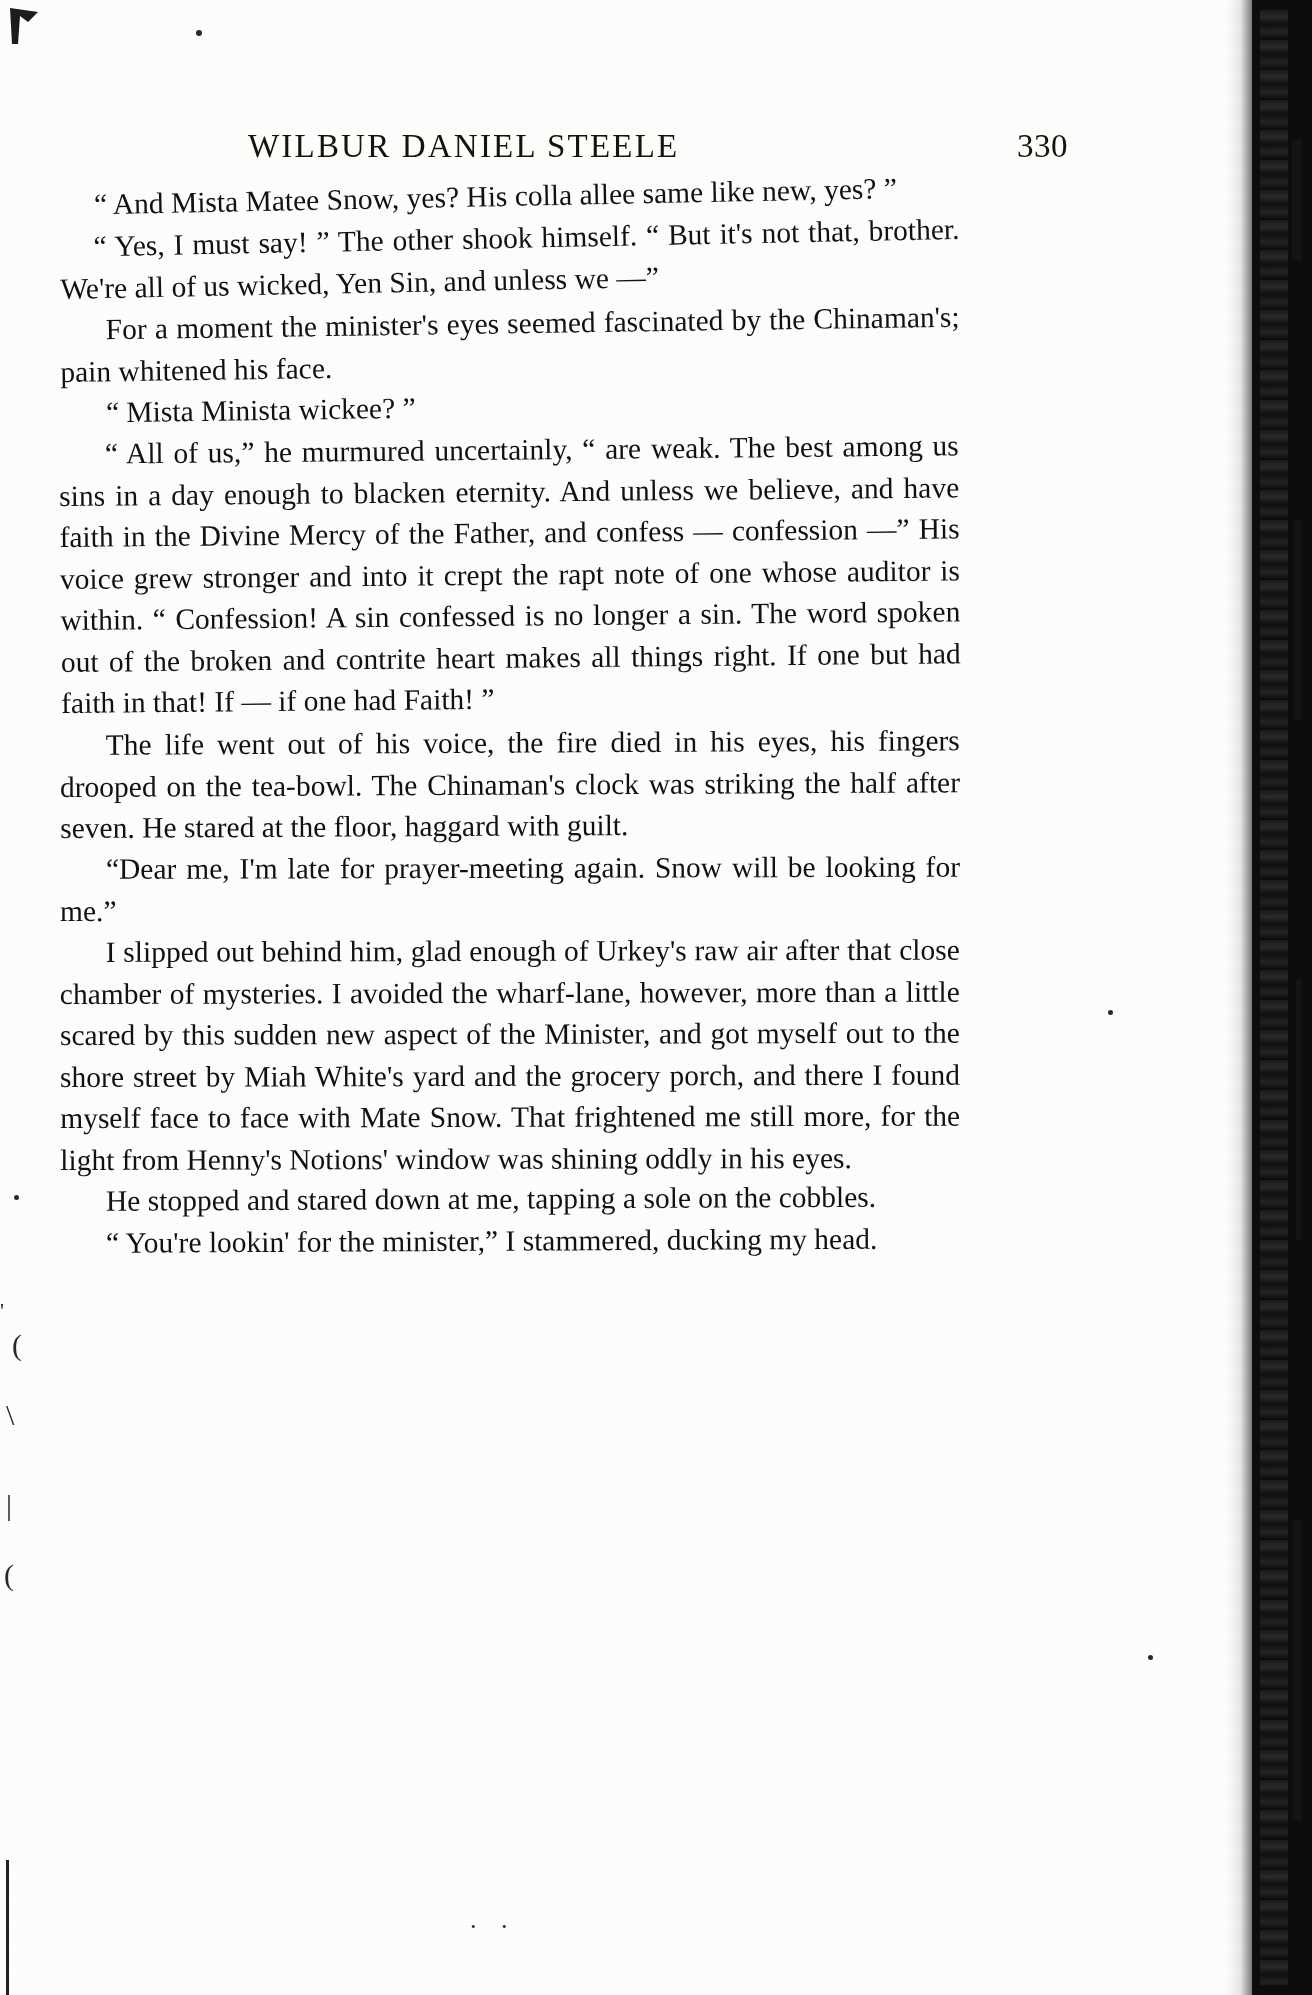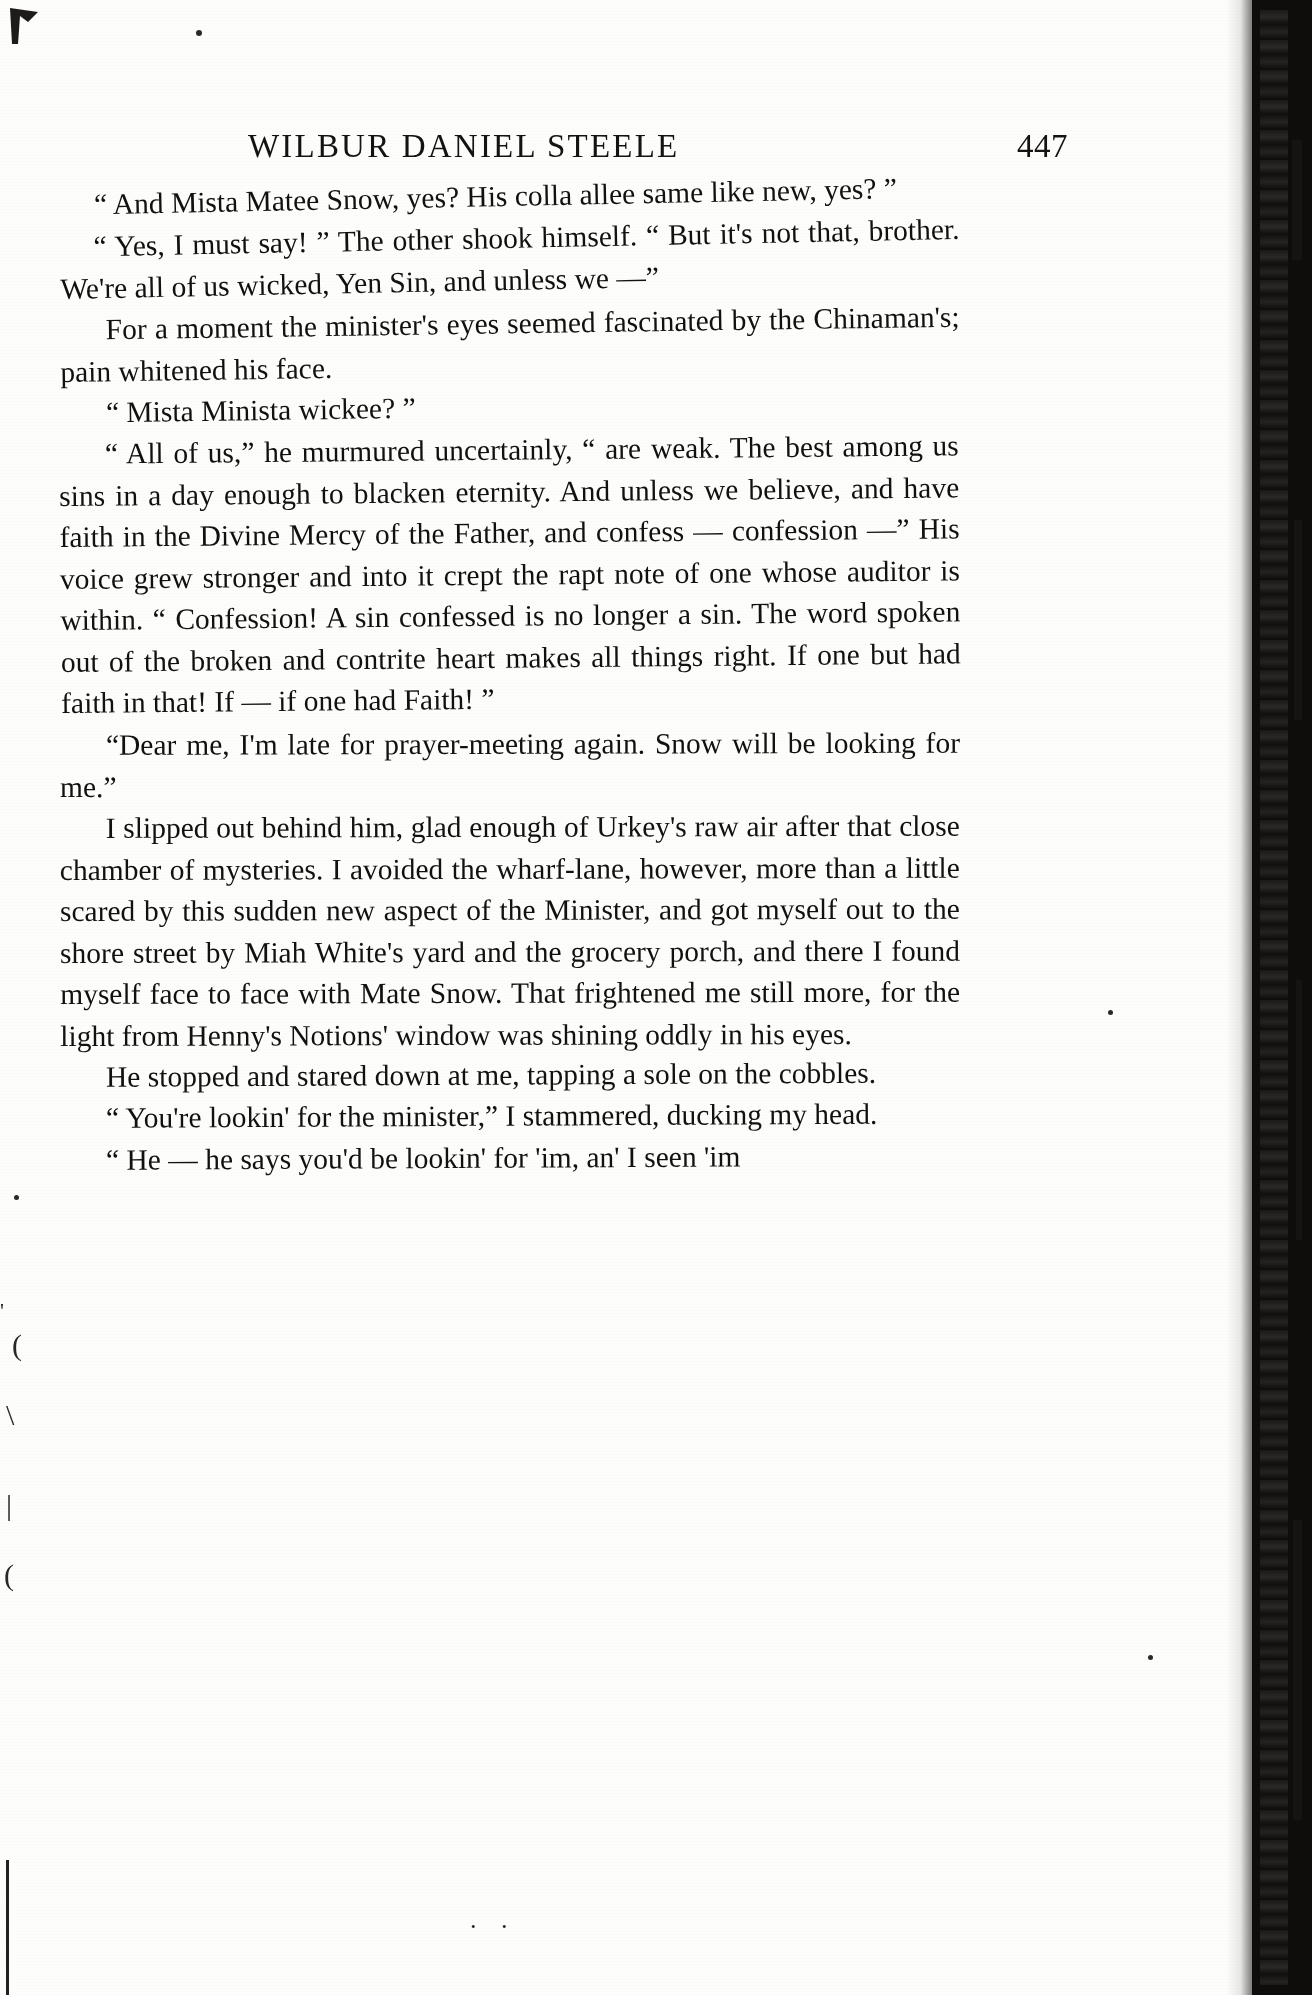--- a/index.html
+++ b/index.html
@@ -205,21 +205,21 @@
   <div class="left-mark" style="left:0px; top:1300px; font-size:22px;">'</div>
   <div class="stray-dot" style="left:14px; top:1195px;"></div>
   <div class="left-bar" style="left:6px; top:1860px; height:135px;"></div>
   <div class="mid-dot-right"></div>
   <div class="mid-dot-right2"></div>
 
   <div class="page-body">
 
     <div class="header-line">
       <span class="running-head">WILBUR DANIEL STEELE</span>
-      <span class="folio">447</span>
+      <span class="folio">330</span>
     </div>
 
     <div class="textcol">
 
       <p class="ind-1">
         <span class="skew-a">“ And Mista Matee Snow, yes? His colla allee same like new, yes? ”</span>
       </p>
 
       <p class="ind-1">
         <span class="skew-a">“ Yes, I must say! ” The other shook himself. “ But it's not that, brother. We're all of us wicked, Yen Sin, and unless we —”</span>
@@ -230,41 +230,41 @@
       </p>
 
       <p class="ind-2">
         <span class="skew-b">“ Mista Minista wickee? ”</span>
       </p>
 
       <p class="ind-2">
         <span class="skew-c">“ All of us,” he murmured uncertainly, “ are weak. The best among us sins in a day enough to blacken eternity. And unless we believe, and have faith in the Divine Mercy of the Father, and confess — confession —” His voice grew stronger and into it crept the rapt note of one whose auditor is within. “ Confession! A sin confessed is no longer a sin. The word spoken out of the broken and contrite heart makes all things right. If one but had faith in that! If — if one had Faith! ”</span>
       </p>
 
+      <p class="ind-2">
+        <span class="skew-d">The life went out of his voice, the fire died in his eyes, his fingers drooped on the tea-bowl. The Chinaman's clock was striking the half after seven. He stared at the floor, haggard with guilt.</span>
+      </p>
 
       <p class="ind-2">
         <span class="skew-e">“Dear me, I'm late for prayer-meeting again. Snow will be looking for me.”</span>
       </p>
 
       <p class="ind-2">
         <span class="skew-e">I slipped out behind him, glad enough of Urkey's raw air after that close chamber of mysteries. I avoided the wharf-lane, however, more than a little scared by this sudden new aspect of the Minister, and got myself out to the shore street by Miah White's yard and the grocery porch, and there I found myself face to face with Mate Snow. That frightened me still more, for the light from Henny's Notions' window was shining oddly in his eyes.</span>
       </p>
 
       <p class="ind-2">
         <span class="skew-d">He stopped and stared down at me, tapping a sole on the cobbles.</span>
       </p>
 
       <p class="ind-2">
         <span class="skew-d">“ You're lookin' for the minister,” I stammered, ducking my head.</span>
       </p>
 
 
-      <p class="ind-2">
-        <span class="skew-d">“ He — he says you'd be lookin' for 'im, an' I seen 'im</span>
-      </p>
 
     </div>
 
     <div class="bottom-dots">. .</div>
   </div>
 
   <div class="gutter">
     <div class="gutter-edge"></div>
     <div class="gutter-inner"></div>
     <div class="gutter-speck" style="left:40px; top:140px; width:10px; height:120px;"></div>

